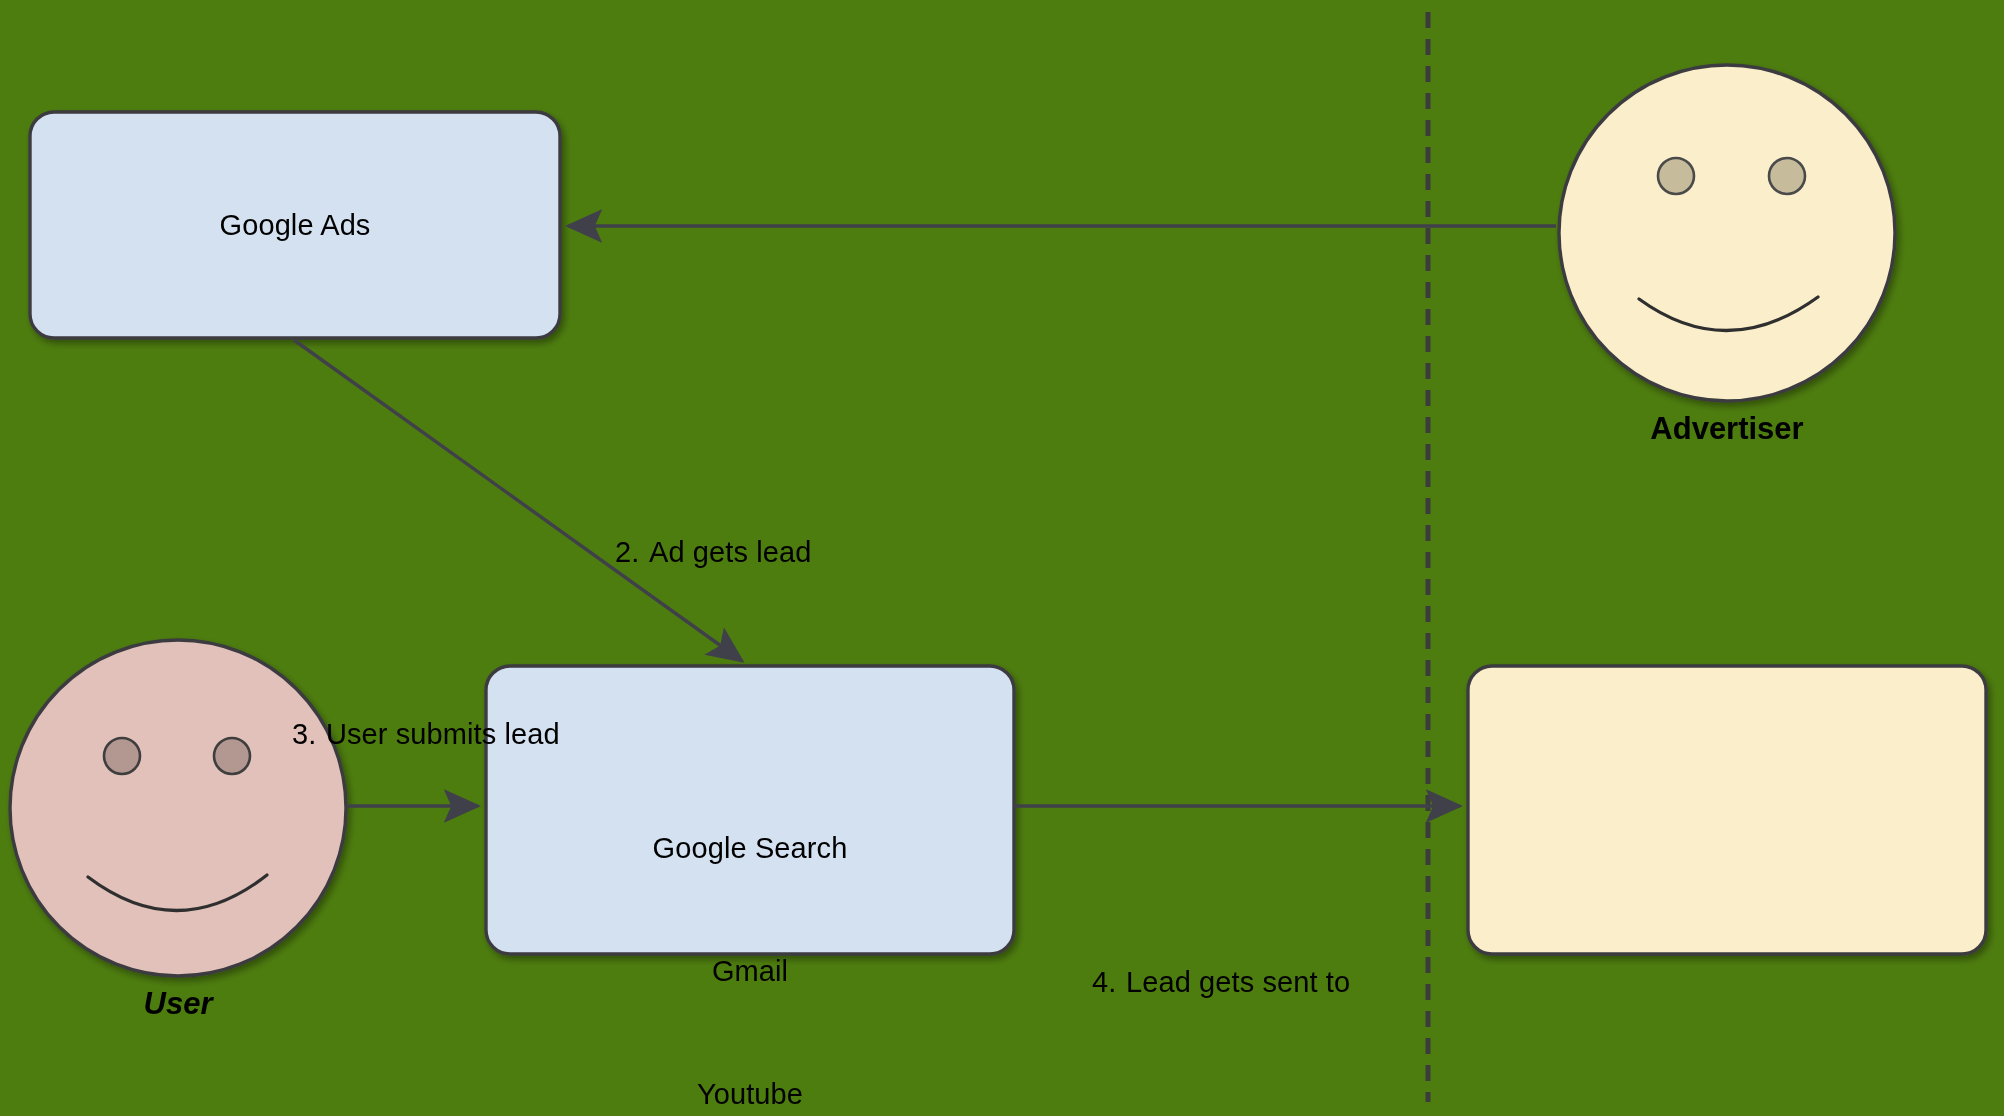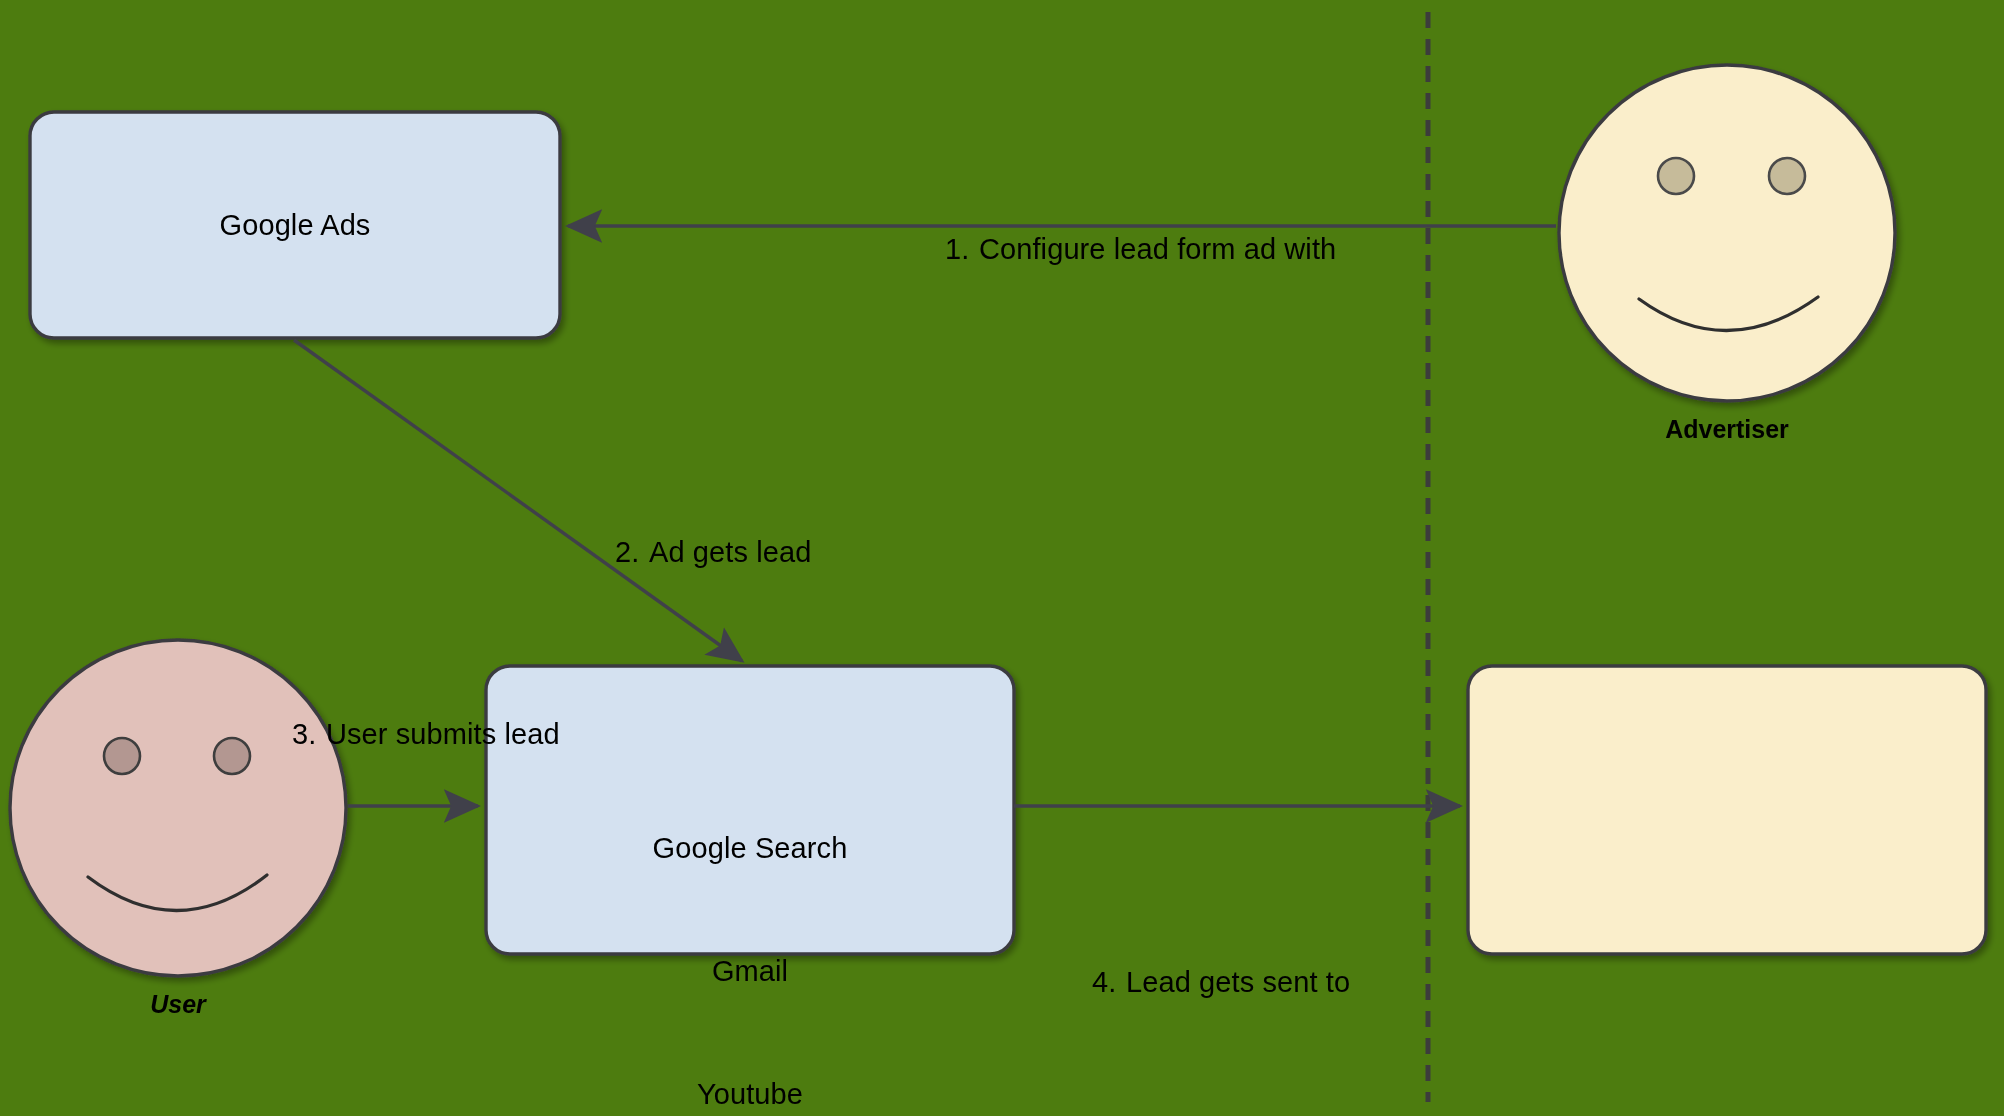--- a/index.html
+++ b/index.html
@@ -42,21 +42,21 @@
     font-size: 29px;
     line-height: 41px;
     letter-spacing: 0.1px;
     white-space: pre;
   }
   .actor-caption {
     position: absolute;
     text-align: center;
     color: #000000;
     font-family: "Liberation Sans", sans-serif;
-    font-size: 25px;
+    font-size: 31px;
     font-weight: bold;
     line-height: 30px;
     white-space: pre;
   }
   .num-idx { display: inline-block; min-width: 34px; }
 </style>
 </head>
 <body>
 
 <div id="canvas">
@@ -115,23 +115,20 @@
     <div>Gmail</div>
     <div>Youtube</div>
   </div>
 
 
   <div class="actor-caption" style="left:1577px; top:414px; width:300px;">Advertiser</div>
 
   <div class="actor-caption" style="left:28px; top:989px; width:300px;font-style:italic;">User</div>
 
   <div class="edge-label" style="left:896px; top:106px; width:520px;">
-    <div>
-      <span class="num-idx">1.</span><span>Configure lead form ad with</span>
-    </div>
   </div>
 
   <div class="edge-label" style="left:566px; top:409px; width:420px;">
     <div>
       <span class="num-idx">2.</span><span>Ad gets lead</span>
     </div>
   </div>
 
   <div class="edge-label" style="left:243px; top:591px; width:400px;">
     <div>

